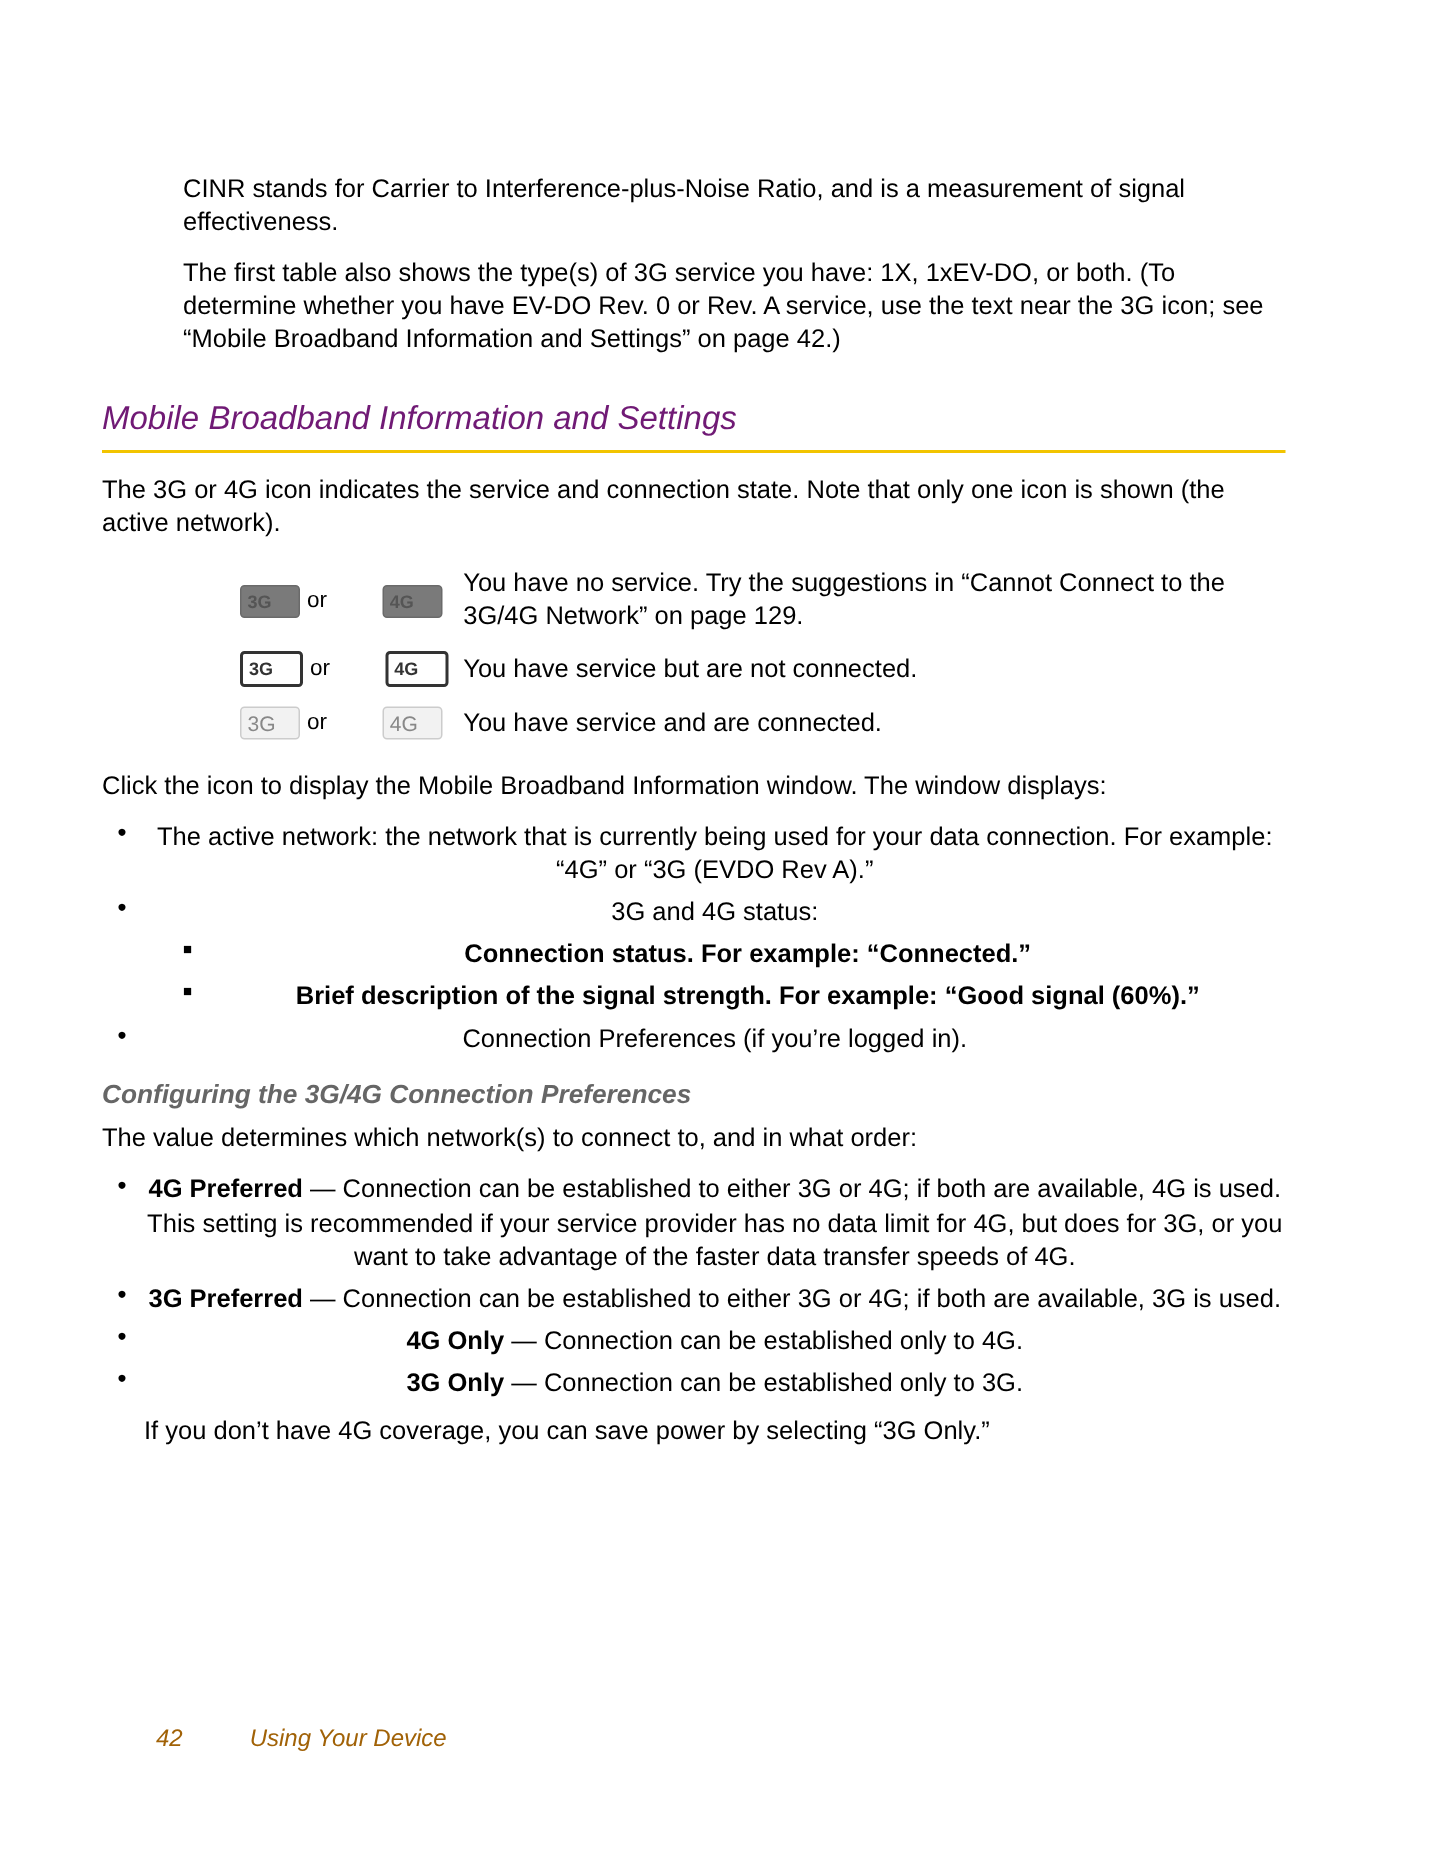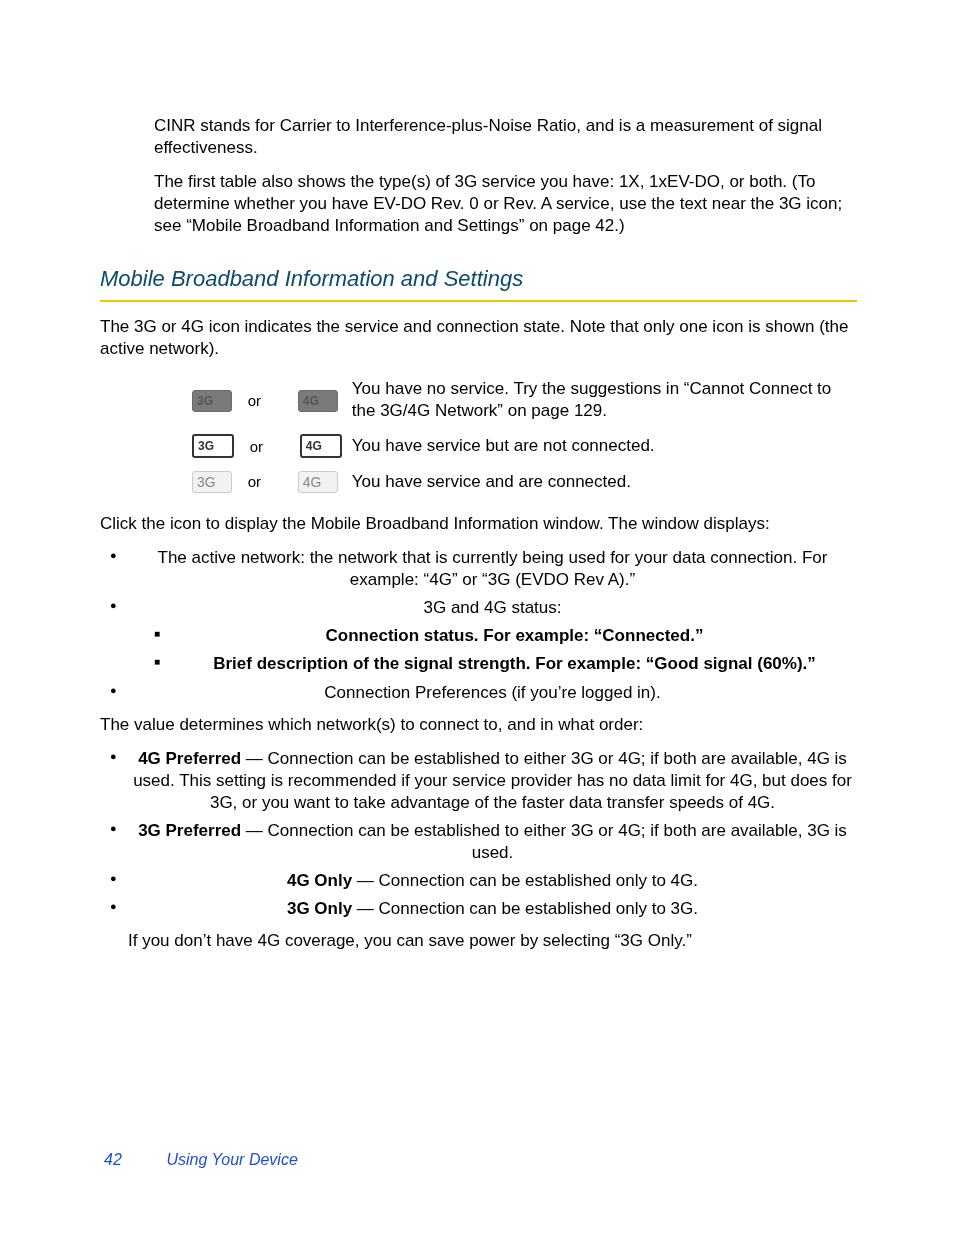--- a/index.html
+++ b/index.html
@@ -7,30 +7,30 @@
     padding: 0;
     background: #fff;
     font-family: Arial, Helvetica, sans-serif;
     color: #000;
   }
   .page {
     width: 954px;
     height: 1235px;
     position: relative;
     box-sizing: border-box;
-    padding: 115px 97px 60px 100px;
+    padding: 115px 97px 60px 68px;
     font-size: 17px;
     line-height: 1.3;
   }
   .indent1 { margin-left: 54px; }
   p { margin: 0 0 12px 0; }
   .h2 {
     font-size: 22px;
     font-style: italic;
-    color: #0c4a6e;
+    color: #701a75;
     margin: 28px 0 6px 0;
     font-family: Arial, Helvetica, sans-serif;
   }
   .rule {
     border: none;
     border-top: 2px solid #f2c400;
     margin: 0 0 14px 0;
   }
   .h3 {
     font-size: 17.5px;
@@ -52,21 +52,21 @@
     font-weight: bold;
     font-size: 12px;
     border-radius: 3px;
     padding: 0 4px;
     vertical-align: middle;
     margin-left: 32px;
   }
   .gicon.dark { background:#7a7a7a; color:#555; border:1px solid #6a6a6a; }
   .gicon.outline { background:#fff; color:#333; border:2px solid #333; }
   .gicon.light { background:#f2f2f2; color:#888; border:1px solid #ccc; font-size:14px; font-weight:normal;}
-  .or { font-size:15px; vertical-align: middle; margin-left: 11px; }
+  .or { font-size:15px; vertical-align: middle; }
   ul.bul { list-style: none; padding:0; margin: 0 0 10px 0; }
   ul.bul > li { position: relative; padding-left: 28px; margin: 6px 0; text-align: center; }
   ul.bul > li::before {
     content: "\25CF";
     position: absolute;
     left: 10px;
     top: 1px;
     font-size: 11px;
     color:#000;
   }
@@ -80,21 +80,21 @@
     font-size: 10px;
     color:#000;
   }
   .b { font-weight: bold; }
   .follow { margin: 8px 0 14px 28px; }
   .footer {
     position: absolute;
     left: 104px;
     bottom: 64px;
     font-style: italic;
-    color:#1d4ed8;
+    color:#a16207;
     font-size: 16px;
   }
   .footer .pn { display:inline-block; width: 58px; }
 </style>
 </head>
 <body>
 
 <div class="page">
 
   <p class="indent1">CINR stands for Carrier to Interference-plus-Noise Ratio, and is a measurement of signal effectiveness.</p>
@@ -141,20 +141,21 @@
     <li>
       <span>3G and 4G status:</span>
       <ul class="sq">
         <li>Connection status. For example: “Connected.”</li>
         <li>Brief description of the signal strength. For example: “Good signal (60%).”</li>
       </ul>
     </li>
     <li>Connection Preferences (if you’re logged in).</li>
   </ul>
 
+  <div class="h3">Configuring the 3G/4G Connection Preferences</div>
   <p>The value determines which network(s) to connect to, and in what order:</p>
 
   <ul class="bul">
     <li>
       <span class="b">4G Preferred</span><span> — Connection can be established to either 3G or 4G; if both are available, 4G is used. This setting is recommended if your service provider has no data limit for 4G, but does for 3G, or you want to take advantage of the faster data transfer speeds of 4G.</span>
     </li>
     <li>
       <span class="b">3G Preferred</span><span> — Connection can be established to either 3G or 4G; if both are available, 3G is used.</span>
     </li>
     <li>

